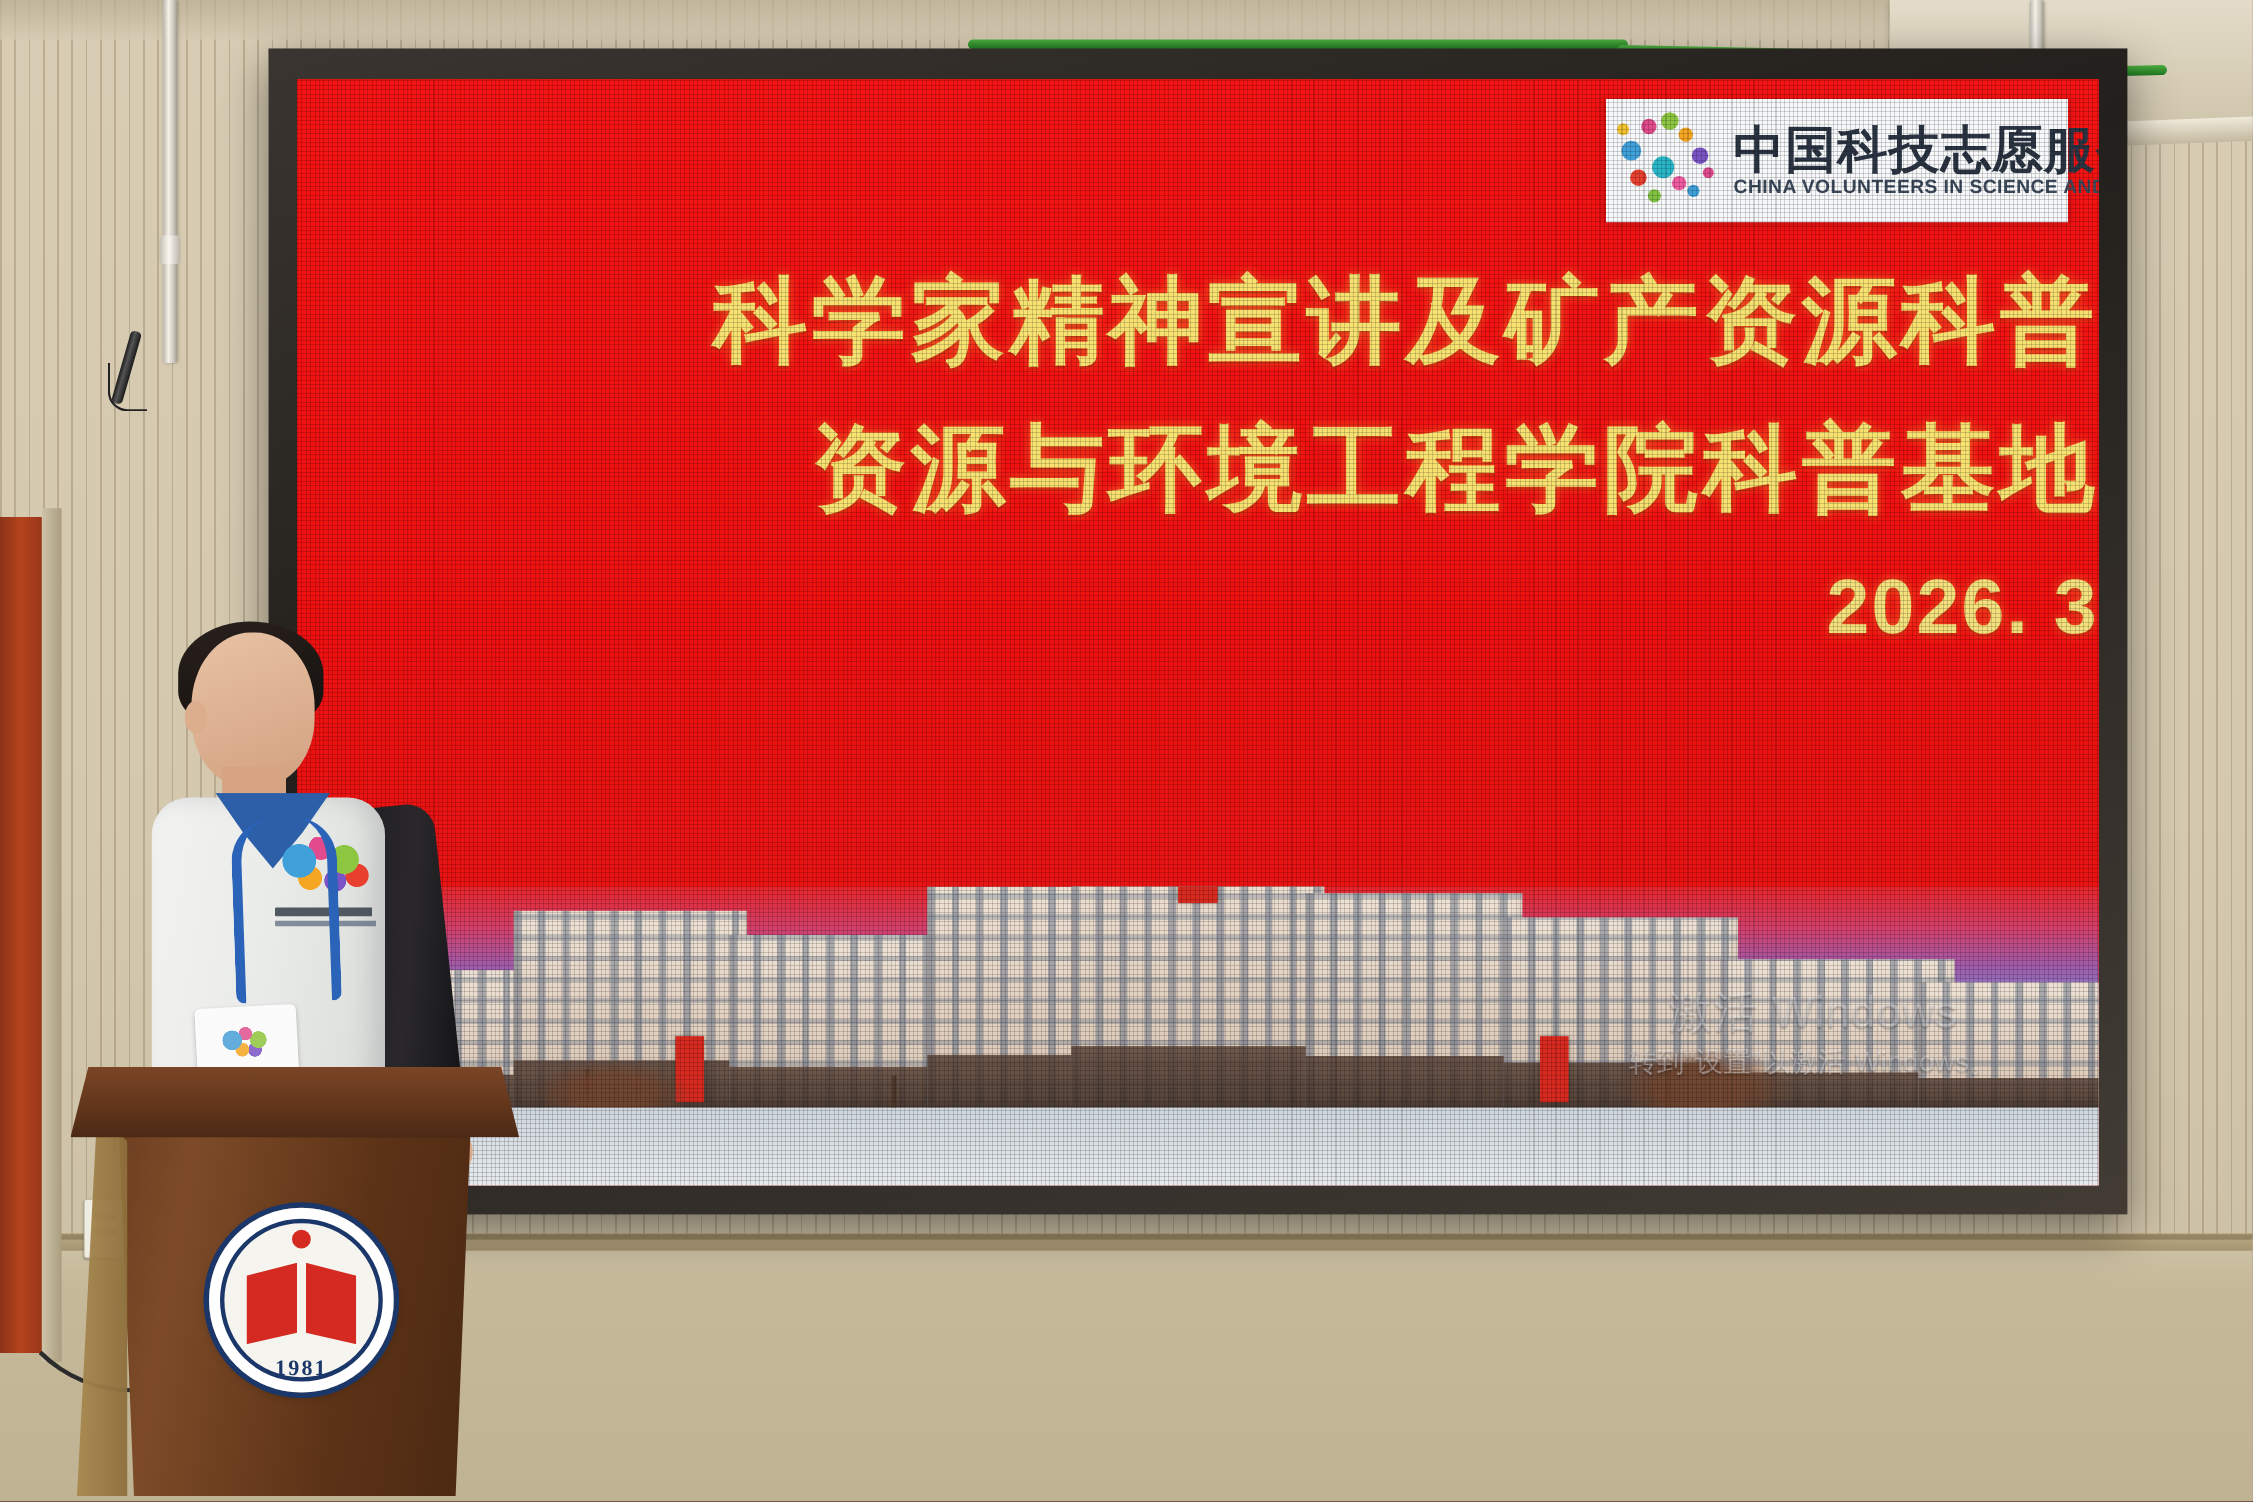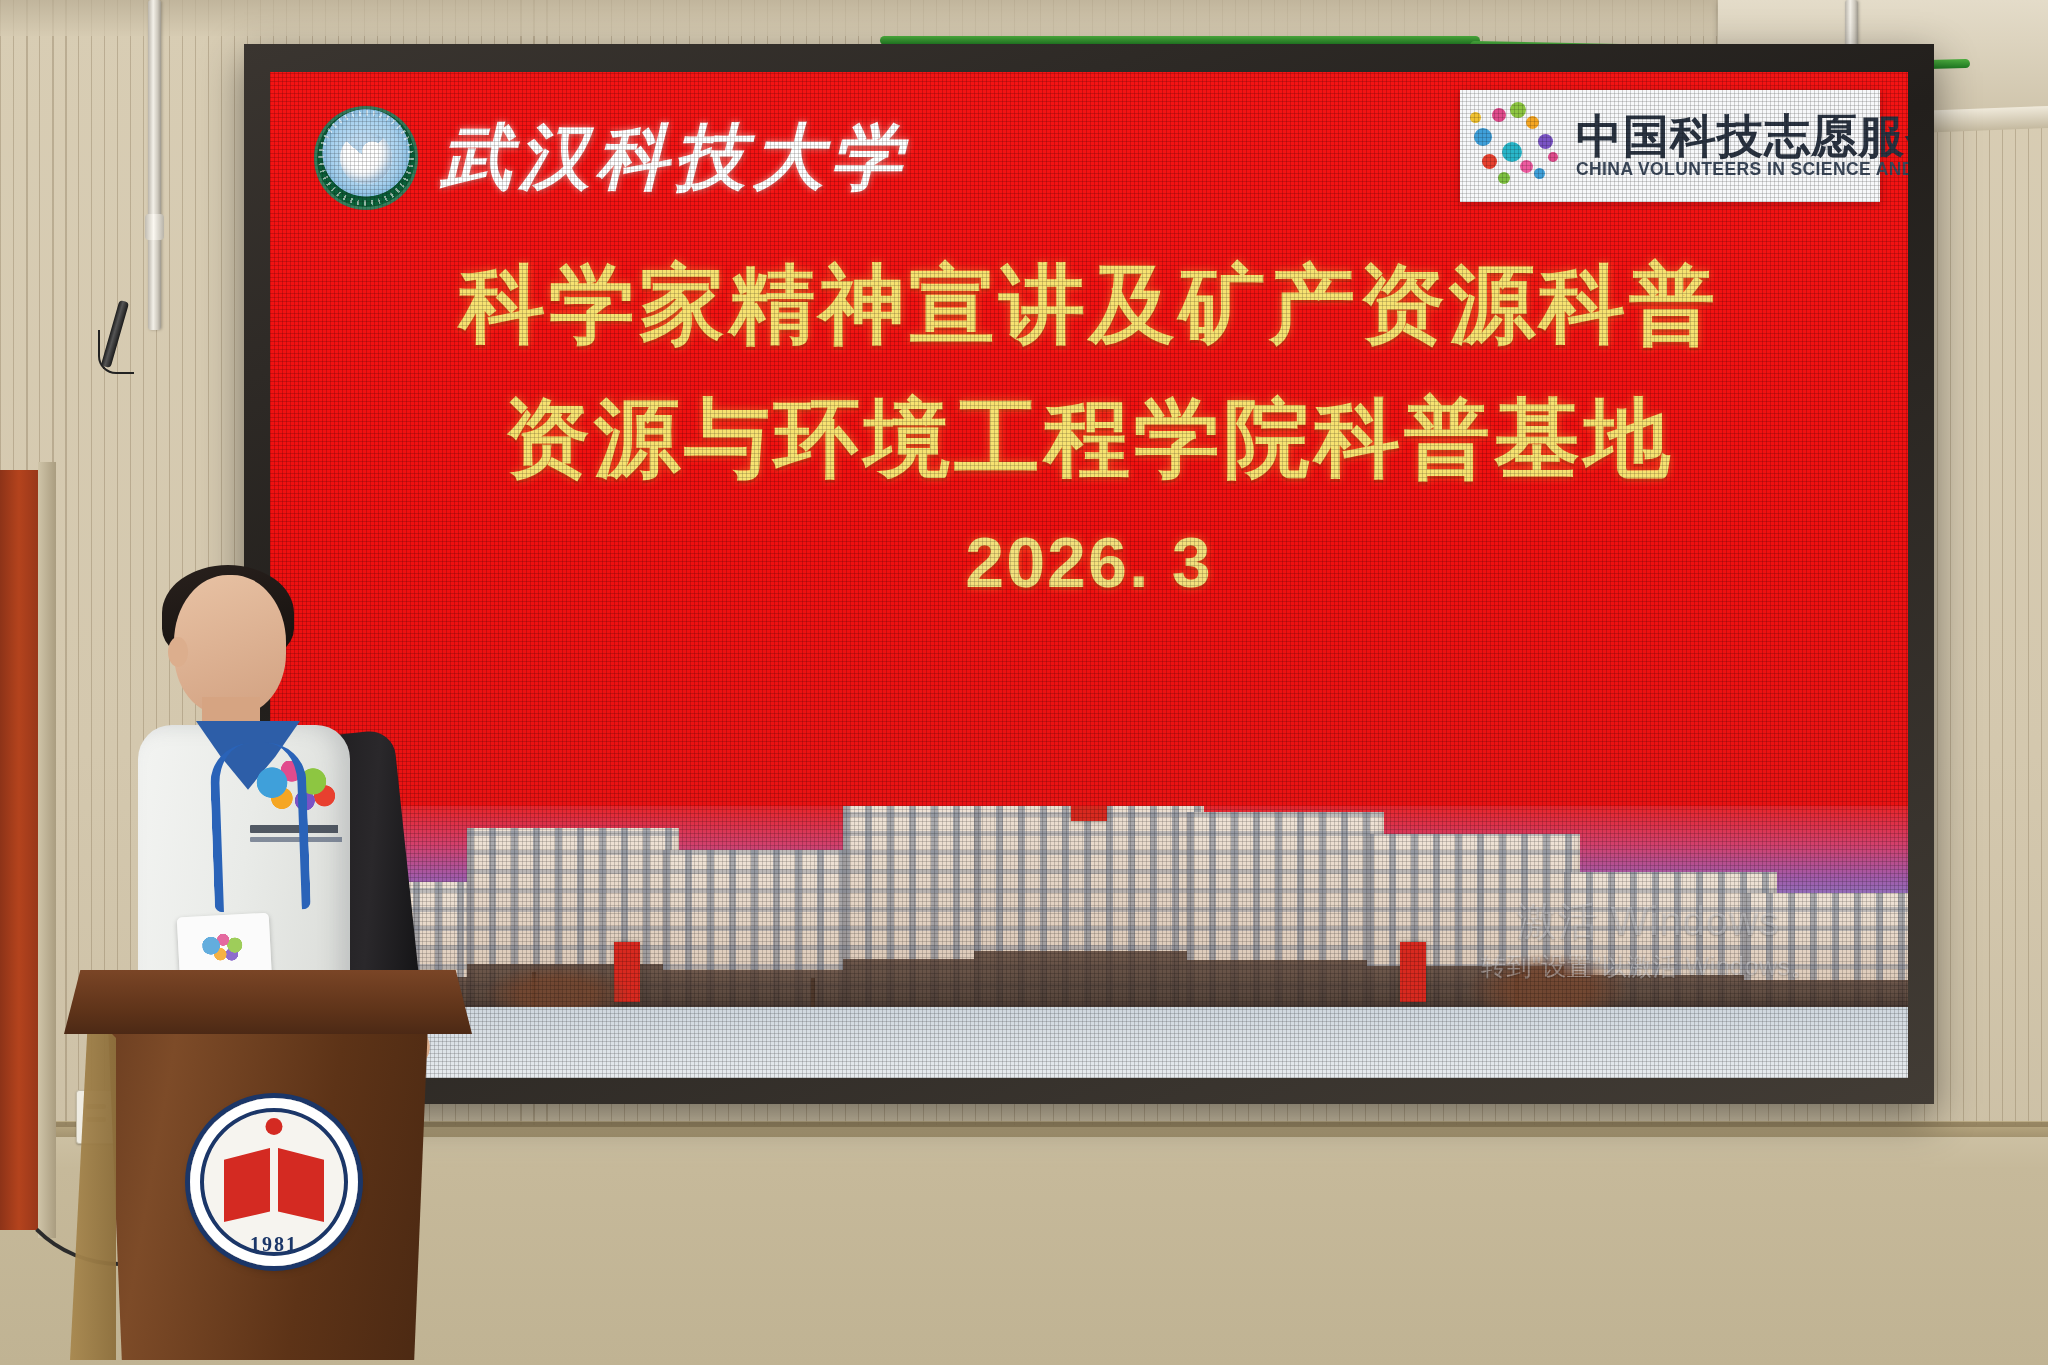--- a/index.html
+++ b/index.html
@@ -176,21 +176,21 @@
     font-size:46px;line-height:1;color:#2b3442;font-weight:700;letter-spacing:1px;
     white-space:nowrap;font-family:"Liberation Sans","DejaVu Sans",sans-serif;
   }
   .vol-en{
     font-size:17.5px;line-height:1;color:#3d4a5c;font-weight:700;letter-spacing:.4px;
     white-space:nowrap;
   }
 
   
   .slide-text{
-    position:absolute;left:0;right:0;top:184px;z-index:3;text-align:center;
+    position:absolute;left:0;right:0;top:172px;z-index:3;text-align:right;
   }
   .t-line{
     font-family:"Liberation Sans","DejaVu Sans",sans-serif;
     color:#f7e271;font-weight:700;
     text-shadow:0 0 10px rgba(255,170,60,.55), 0 3px 0 rgba(140,20,0,.35);
   }
   .t1{font-size:86px;letter-spacing:4px;line-height:1.12;}
   .t2{font-size:86px;letter-spacing:4px;line-height:1.12;margin-top:38px;}
   .t3{font-size:60px;letter-spacing:3px;margin-top:68px;color:#f6df6c;}
   .t4{font-size:70px;letter-spacing:2px;margin-top:36px;color:#f4e07c;
@@ -416,27 +416,20 @@
     <span class="pole-joint" style="top:290px;"></span>
   </div>
   <div class="mic-antenna" style="left:1822px;top:328px;height:100px;"></div>
   <div class="mic-cable" style="left:1812px;top:360px;height:56px;"></div>
 
   <div class="screen-bezel">
     <div class="screen">
 
       <div class="slide-red"></div>
 
-      <div class="uni-lockup">
-        <div class="uni-seal">
-          <span class="ring-text"></span>
-          <span class="swirl"></span>
-        </div>
-        <div class="uni-name">武汉科技大学</div>
-      </div>
 
       <div class="vol-plate">
         <div class="vol-mark">
           <i style="left:6px;top:30px;width:18px;height:18px;background:#3fa0da;"></i>
           <i style="left:24px;top:10px;width:14px;height:14px;background:#e14b8d;"></i>
           <i style="left:42px;top:4px;width:16px;height:16px;background:#8dc641;"></i>
           <i style="left:58px;top:18px;width:13px;height:13px;background:#f5a623;"></i>
           <i style="left:70px;top:36px;width:15px;height:15px;background:#7a53c5;"></i>
           <i style="left:14px;top:56px;width:15px;height:15px;background:#e8402f;"></i>
           <i style="left:34px;top:44px;width:20px;height:20px;background:#29b6c9;"></i>

